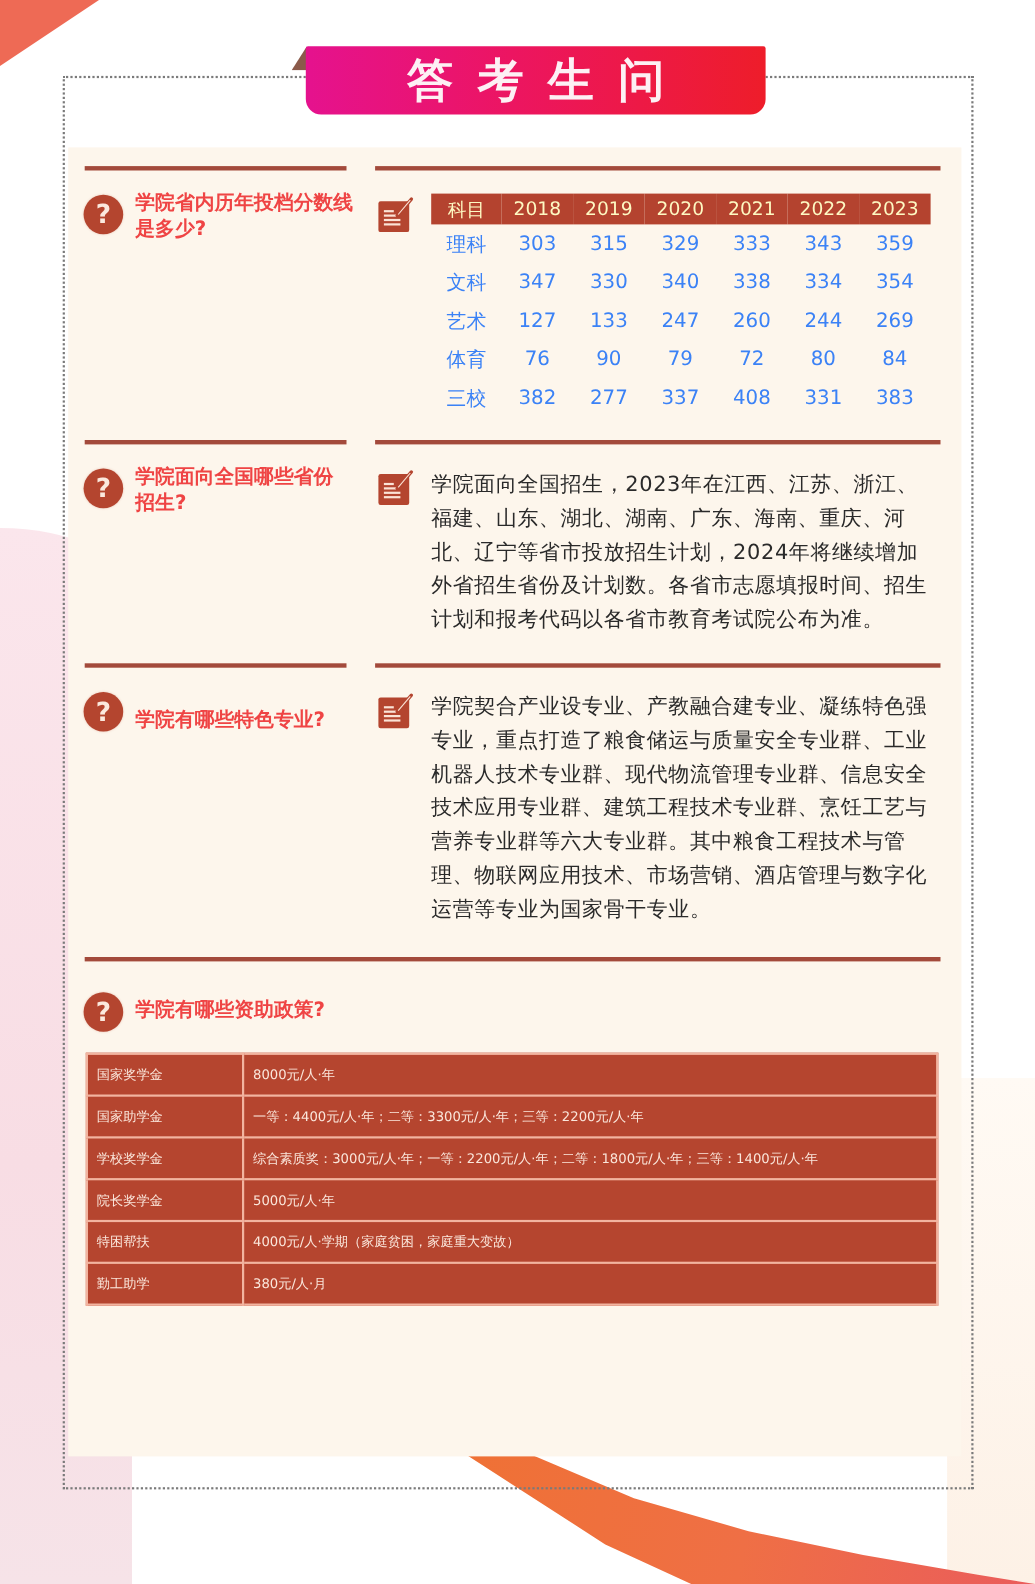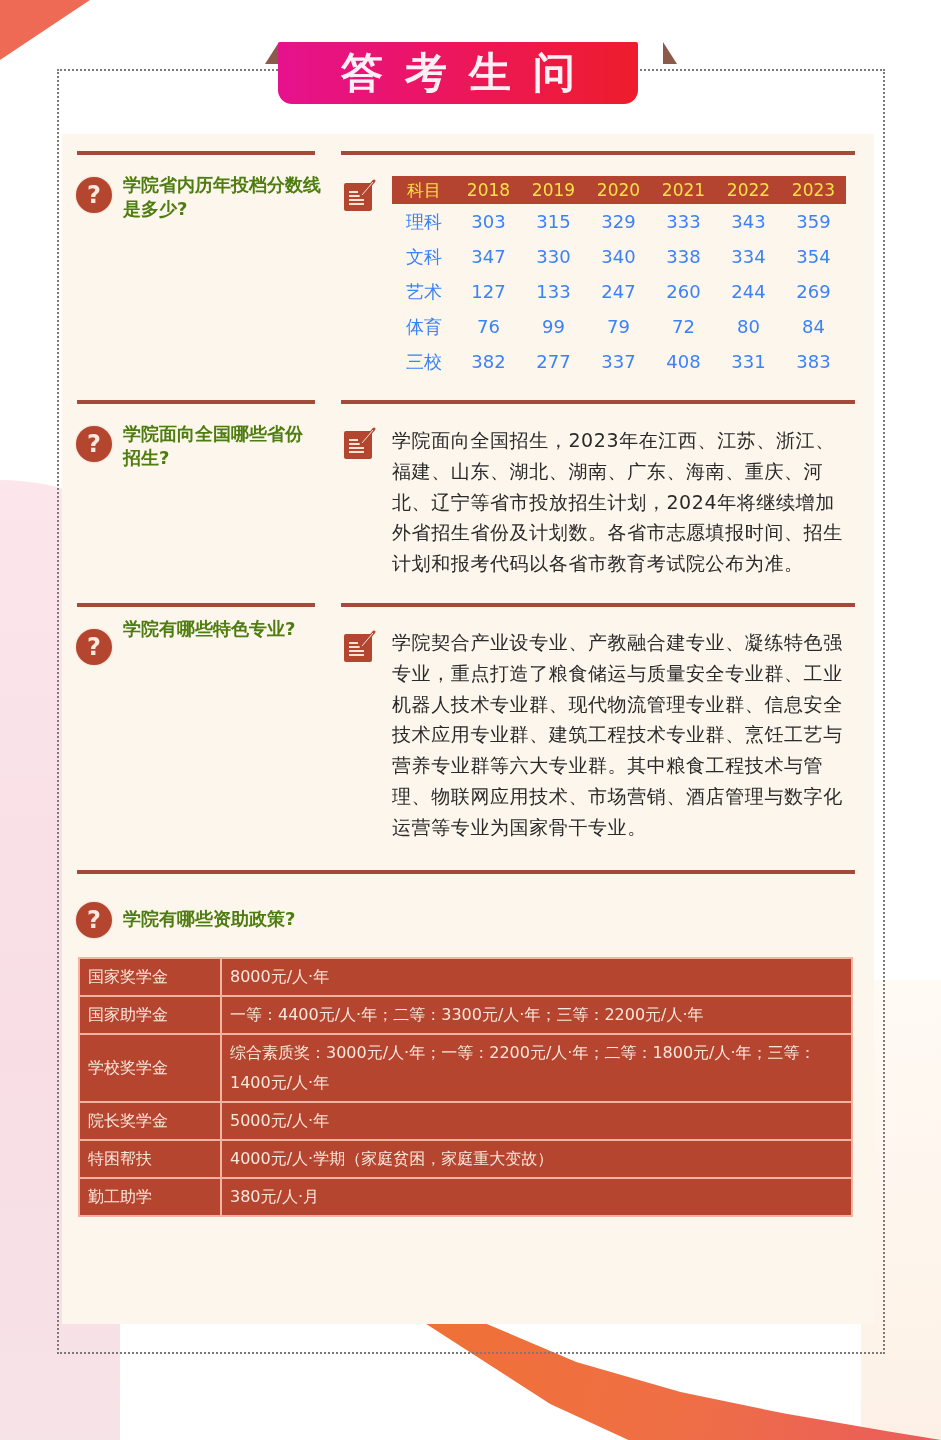--- a/index.html
+++ b/index.html
@@ -38,21 +38,21 @@
   .banner-wrap { position: absolute; left: 265px; top: 42px; width: 412px; height: 64px; }
   .banner-fold-l {
     position: absolute; left: 0; top: 0; width: 14px; height: 22px;
     background: #8b5a4a; clip-path: polygon(100% 0, 100% 100%, 0 100%);
   }
   .banner-fold-r {
     position: absolute; right: 0; top: 0; width: 14px; height: 22px;
     background: #8b5a4a; clip-path: polygon(0 0, 100% 100%, 0 100%);
   }
   .banner {
-    position: absolute; left: 13px; top: 0; width: 360px; height: 62px;
+    position: absolute; left: 13px; top: 0; width: 418px; height: 62px;
     background: linear-gradient(90deg, #e5128e 0%, #ec1561 45%, #ee1d2a 100%);
     border-radius: 2px 2px 14px 14px;
     display: flex; align-items: center; justify-content: center;
   }
   .banner-title {
     color: #fdf0f4; font-size: 42px; font-weight: bold; letter-spacing: 22px;
     padding-left: 22px;
   }
   
   .panel {
@@ -62,50 +62,50 @@
   .rule {
     position: absolute; height: 4px; background: #a34a3b;
   }
   .q-icon {
     position: absolute; width: 36px; height: 36px; border-radius: 50%;
     background: #b4452f; color: #fbe9de; font-weight: bold; font-size: 24px;
     display: flex; align-items: center; justify-content: center;
     box-shadow: 0 0 2px rgba(180,69,47,0.3);
   }
   .q-text {
-    position: absolute; color: #4d7c0f; font-size: 18px; line-height: 24px;
+    position: absolute; color: #ef4444; font-size: 18px; line-height: 24px;
     font-weight: bold;
   }
   .a-icon {
     position: absolute; width: 34px; height: 34px;
   }
   .a-text {
     position: absolute; color: #2a2a2a; font-size: 19px; line-height: 30.8px;
     letter-spacing: 0.6px;
   }
   
   .score-table {
     position: absolute; left: 392px; top: 176px; width: 454px;
     border-collapse: collapse;
   }
   .score-table th {
-    background: #b4432f; color: #fde047; font-weight: normal; font-size: 17px;
+    background: #b4432f; color: #fef9c3; font-weight: normal; font-size: 17px;
     height: 28px; text-align: center;
   }
   .score-table td {
     color: #3b82f6; font-size: 18px; height: 35px; text-align: center;
   }
   .score-table th:first-child, .score-table td:first-child { width: 64px; }
   
   .aid-table {
     position: absolute; left: 78px; top: 957px; width: 775px;
     border-collapse: collapse; background: #b5452f;
   }
   .aid-table td {
-    color: #fbe7dc; font-size: 16px; line-height: 30px;
+    color: #fbe7dc; font-size: 12px; line-height: 30px;
     border: 2px solid #f2b4a0; padding: 3px 8px; vertical-align: middle; margin-top: 32px;
   }
   .aid-table td.k { width: 142px; }
   .aid-table tr { height: 37px; }
 </style>
 </head>
 <body>
 
 <div class="bg-corner-tl"></div>
 <div class="bg-pink-left"></div>
@@ -174,21 +174,21 @@
       <td>127</td>
       <td>133</td>
       <td>247</td>
       <td>260</td>
       <td>244</td>
       <td>269</td>
     </tr>
     <tr>
       <td>体育</td>
       <td>76</td>
-      <td>99</td>
+      <td>90</td>
       <td>79</td>
       <td>72</td>
       <td>80</td>
       <td>84</td>
     </tr>
     <tr>
       <td>三校</td>
       <td>382</td>
       <td>277</td>
       <td>337</td>
@@ -210,21 +210,21 @@
   <rect x="6" y="21" width="15" height="2" fill="#fbe3d6"></rect>
   <rect x="6" y="25" width="15" height="2" fill="#fbe3d6"></rect>
   <line x1="18" y1="18" x2="31" y2="3" stroke="#b4452f" stroke-width="3" stroke-linecap="round"></line>
   <line x1="19" y1="17" x2="30" y2="4" stroke="#fbe3d6" stroke-width="1"></line>
 </svg>
 <div class="a-text" style="left:392px; top:425px; width:456px;">学院面向全国招生，2023年在江西、江苏、浙江、福建、山东、湖北、湖南、广东、海南、重庆、河北、辽宁等省市投放招生计划，2024年将继续增加外省招生省份及计划数。各省市志愿填报时间、招生计划和报考代码以各省市教育考试院公布为准。</div>
 
 <div class="rule" style="left:77px; top:603px; width:238px;"></div>
 <div class="rule" style="left:341px; top:603px; width:514px;"></div>
 <div class="q-icon" style="left:76px; top:629px;">?</div>
-<div class="q-text" style="left:123px; top:617px; width:200px;">学院有哪些特色专业?</div>
+<div class="q-text" style="left:123px; top:643px; width:200px;">学院有哪些特色专业?</div>
 <svg class="a-icon" style="left:343px; top:629px;" viewBox="0 0 34 34">
   <rect x="1" y="5" width="28" height="28" rx="2" fill="#b4452f"></rect>
   <rect x="6" y="13" width="9" height="2" fill="#fbe3d6"></rect>
   <rect x="6" y="17" width="11" height="2" fill="#fbe3d6"></rect>
   <rect x="6" y="21" width="15" height="2" fill="#fbe3d6"></rect>
   <rect x="6" y="25" width="15" height="2" fill="#fbe3d6"></rect>
   <line x1="18" y1="18" x2="31" y2="3" stroke="#b4452f" stroke-width="3" stroke-linecap="round"></line>
   <line x1="19" y1="17" x2="30" y2="4" stroke="#fbe3d6" stroke-width="1"></line>
 </svg>
 <div class="a-text" style="left:392px; top:627px; width:456px;">学院契合产业设专业、产教融合建专业、凝练特色强专业，重点打造了粮食储运与质量安全专业群、工业机器人技术专业群、现代物流管理专业群、信息安全技术应用专业群、建筑工程技术专业群、烹饪工艺与营养专业群等六大专业群。其中粮食工程技术与管理、物联网应用技术、市场营销、酒店管理与数字化运营等专业为国家骨干专业。</div>

